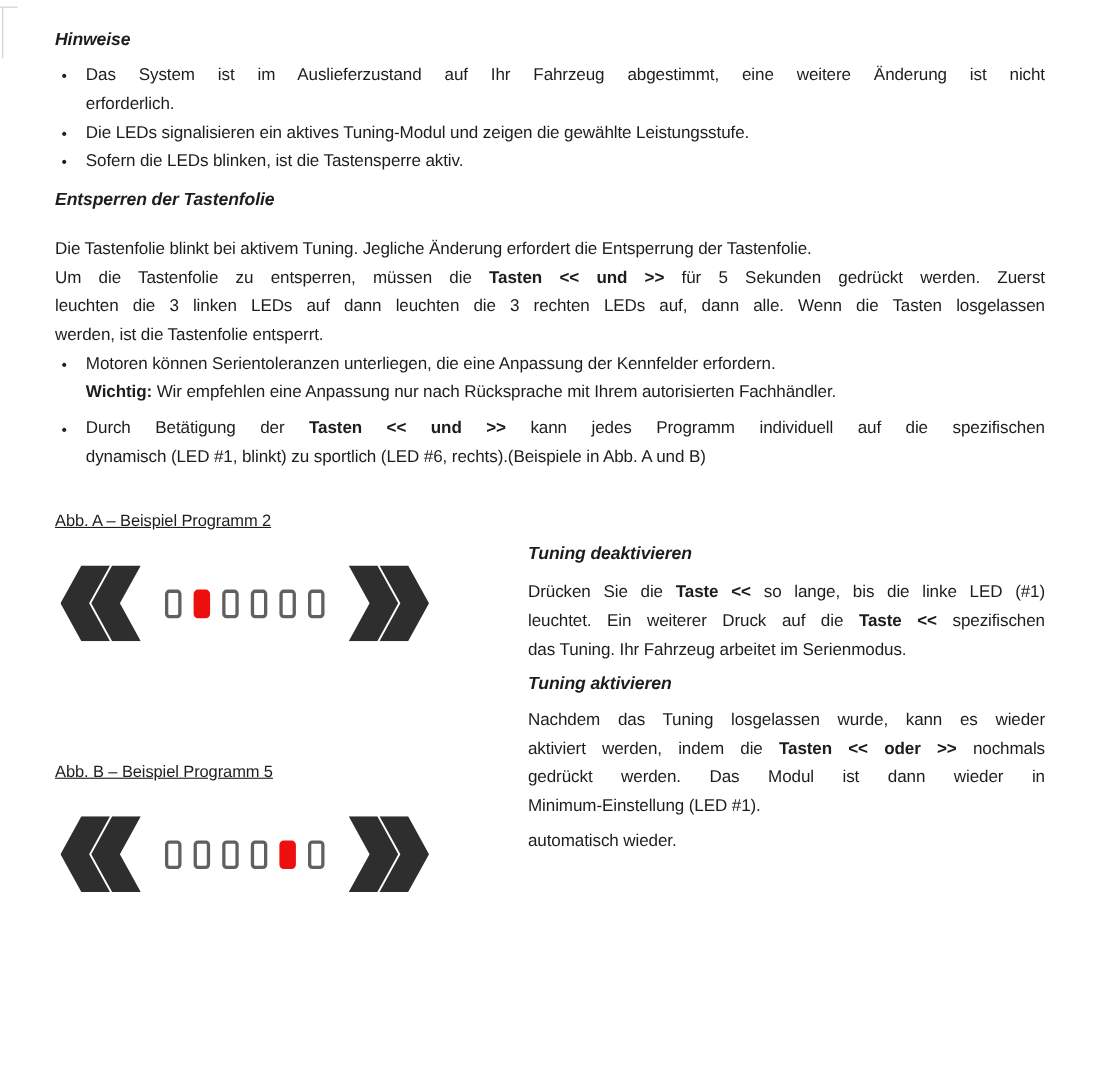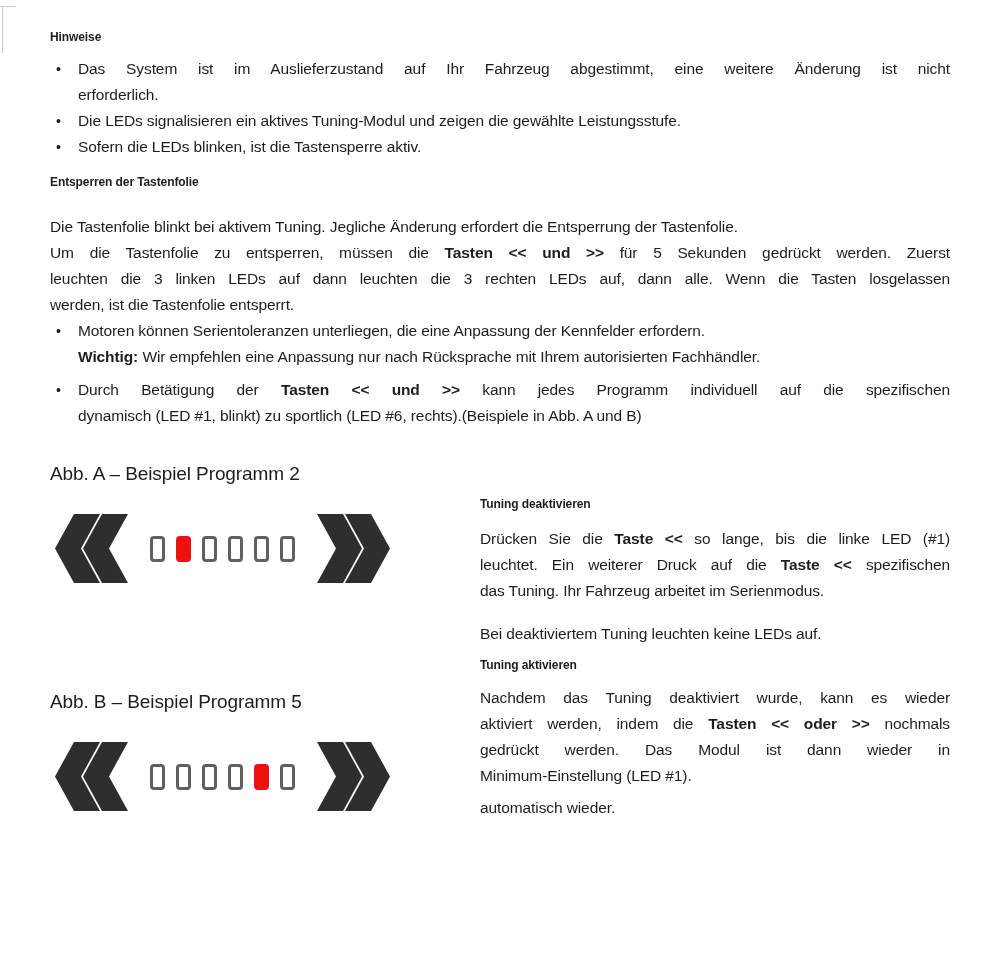--- a/index.html
+++ b/index.html
@@ -7,35 +7,35 @@
   }
   html,body{margin:0;padding:0;}
   body{
     width:1000px;height:975px;background:#ffffff;overflow:hidden;position:relative;
     font-family:"Liberation Sans",sans-serif;font-size:15.5px;line-height:26px;
     color:var(--text);letter-spacing:-0.1px;
   }
   .scan-mark-h{position:absolute;left:0;top:6px;width:16px;height:1px;background:#cccccc;}
   .scan-mark-v{position:absolute;left:2px;top:7px;width:1px;height:46px;background:#cccccc;}
   .page{padding:27px 50px 0 50px;}
-  .h{font-size:12px;line-height:20px;font-weight:bold;margin:0;}
+  .h{font-size:16px;line-height:20px;font-weight:bold;margin:0;font-style:italic;}
   .h-hinweise{margin-bottom:9px;}
   .h-entsperren{margin-top:12px;margin-bottom:22px;}
   .h-anpassung{margin-top:32px;margin-bottom:14px;}
   .bullet-item{display:flex;}
   .marker{flex:0 0 28px;box-sizing:border-box;padding-left:6px;font-size:14px;}
   .bcontent{flex:1;min-width:0;}
   .anp .bullet-item + .bullet-item{margin-top:7px;}
   .jline{text-align:justify;text-align-last:justify;}
   .jline:last-child{text-align-last:left;}
   .b{font-weight:bold;}
   .columns{display:flex;margin-top:32px;}
   .left-col{flex:0 0 430px;width:430px;}
   .right-col{flex:0 0 470px;width:470px;padding-top:33px;box-sizing:border-box;}
-  .fig-label{font-size:19px;}
+  .fig-label{font-size:15px;text-decoration:underline;}
   .fig-block-b{margin-top:106px;}
   .fig-graphic{display:flex;align-items:center;gap:22px;margin-top:27px;margin-left:5px;}
   .chev{display:block;fill:var(--chevron);}
   .chev.right{transform:scaleX(-1);}
   .led-row{display:flex;gap:11px;}
   .led{width:9px;height:20px;border:3px solid var(--led-border);border-radius:4px;background:#fff;}
   .led.active{background:var(--led-active);border-color:var(--led-active);}
   .h-deakt{margin:0 0 12px 0;}
   .p-deakt-2{margin-top:17px;}
   .h-akt{margin:8px 0 10px 0;}
@@ -168,29 +168,24 @@
 
     <div class="right-col">
       <h3 class="h h-deakt">Tuning deaktivieren</h3>
       <div class="para">
           <div class="group">
             <div class="jline"><span>Drücken Sie die </span><span class="b">Taste &lt;&lt;</span><span> so lange, bis die linke LED (#1)</span></div>
             <div class="jline"><span>leuchtet. Ein weiterer Druck auf die </span><span class="b">Taste &lt;&lt;</span><span> spezifischen</span></div>
             <div class="jline"><span>das Tuning. Ihr Fahrzeug arbeitet im Serienmodus.</span></div>
           </div>
         </div>
-      <div class="para p-deakt-2">
-          <div class="group">
-            <div class="jline"><span>Bei deaktiviertem Tuning leuchten keine LEDs auf.</span></div>
-          </div>
-        </div>
       <h3 class="h h-akt">Tuning aktivieren</h3>
       <div class="para">
           <div class="group">
-            <div class="jline"><span>Nachdem das Tuning deaktiviert wurde, kann es wieder</span></div>
+            <div class="jline"><span>Nachdem das Tuning losgelassen wurde, kann es wieder</span></div>
             <div class="jline"><span>aktiviert werden, indem die </span><span class="b">Tasten &lt;&lt; oder &gt;&gt;</span><span> nochmals</span></div>
             <div class="jline"><span>gedrückt werden. Das Modul ist dann wieder in</span></div>
             <div class="jline"><span>Minimum-Einstellung (LED #1).</span></div>
           </div>
         </div>
       <div class="para p-akt-2">
           <div class="group">
             <div class="jline"><span>automatisch wieder.</span></div>
           </div>
         </div>

